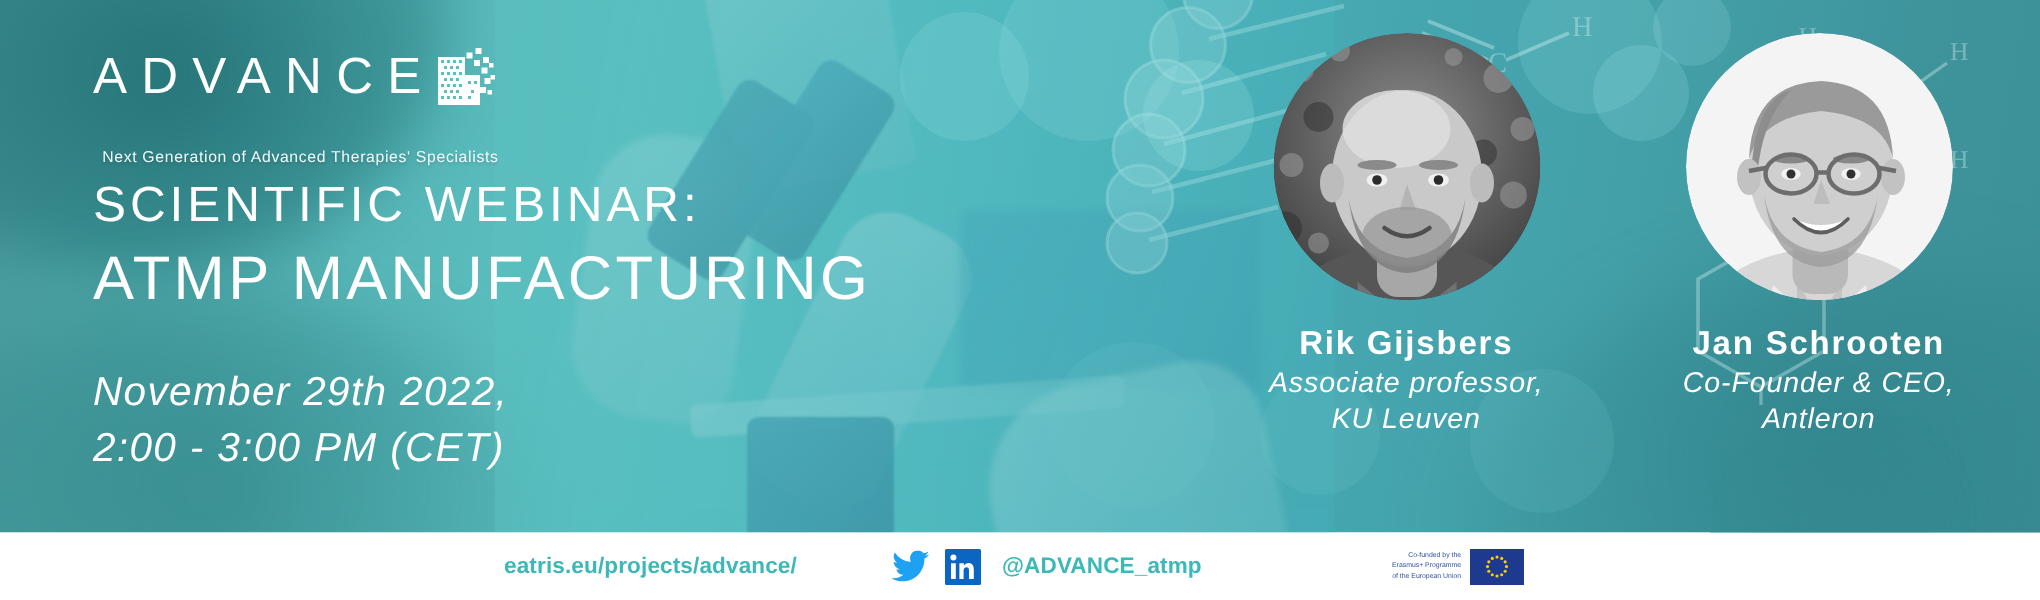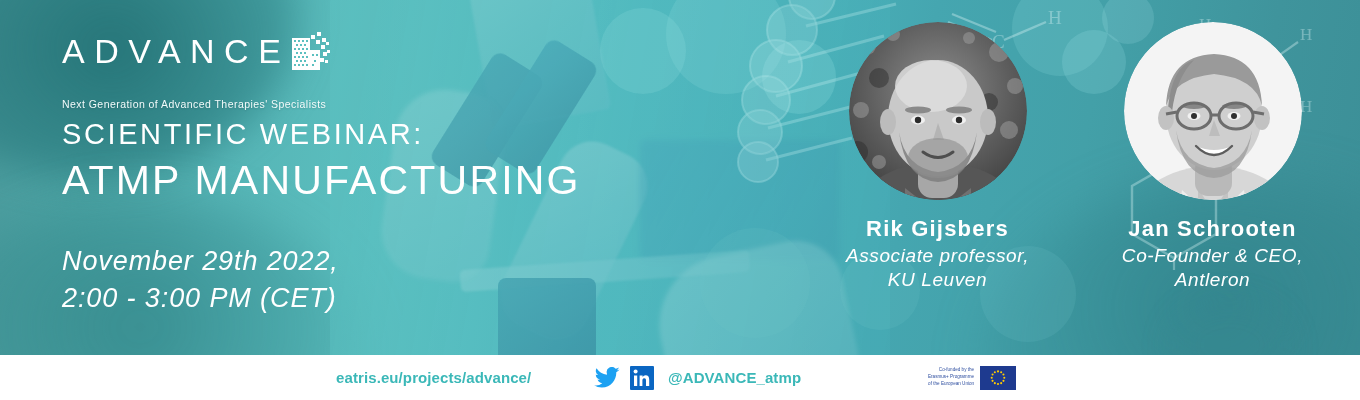--- a/index.html
+++ b/index.html
@@ -156,21 +156,21 @@
 
   
   .chem { position:absolute; opacity:.34; }
   .chem-1 { right:270px; top:-4px; }
   .chem-2 { right:18px;  top:8px; }
   .chem-3 { right:126px; top:150px; }
 
   
   .logo {
     position:absolute; left:62px; top:30px;
-    display:flex; flex-direction:column; align-items:flex-start;
+    display:flex; flex-direction:column; align-items:flex-end;
   }
   .logo-row { display:flex; align-items:center; }
   .logo-word {
     color:#ffffff;
     font-size:34px;
     font-weight:400;
     letter-spacing:9.5px;
     line-height:1;
   }
   .logo-mark { margin-left:2px; margin-bottom:-3px; }
@@ -180,21 +180,21 @@
     letter-spacing:.45px;
     margin-top:27px;
     white-space:nowrap;
     text-shadow:0 1px 2px rgba(0,0,0,.15);
   }
 
   
   .headline { position:absolute; left:62px; top:118px; }
   .headline .line1 {
     color:#ffffff;
-    font-size:29px;
+    font-size:33px;
     font-weight:300;
     letter-spacing:2.6px;
     line-height:1.12;
     white-space:nowrap;
   }
   .headline .line2 {
     color:#ffffff;
     font-size:41px;
     font-weight:400;
     letter-spacing:2.2px;

